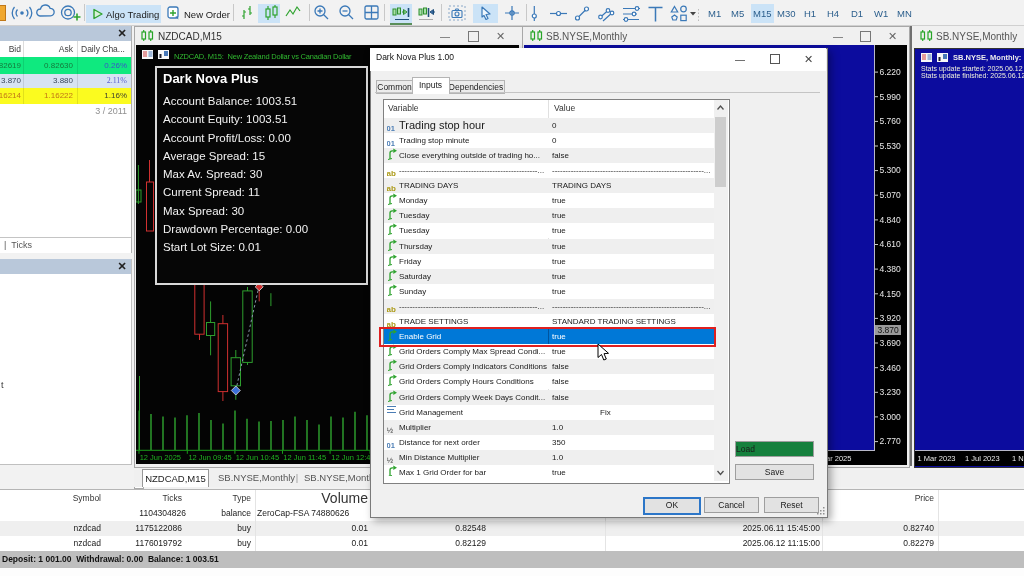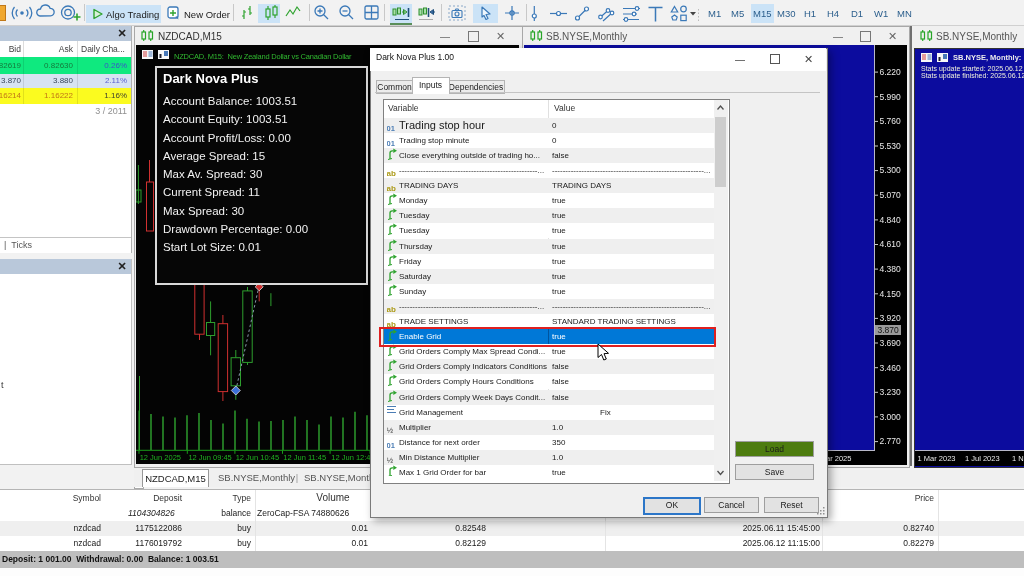--- a/index.html
+++ b/index.html
@@ -156,21 +156,21 @@
 <div class="ab" style="left:81px;top:41px;width:50px;height:16px;font-size:8.5px;color:#404040;line-height:16px;">Daily Cha...</div>
 <div class="ab" style="left:23px;top:41px;width:1px;height:63px;background:#dcdcdc;"></div>
 <div class="ab" style="left:77px;top:41px;width:1px;height:63px;background:#dcdcdc;"></div>
 <div class="ab" style="left:0;top:57px;width:131px;height:17px;background:#0fe97f;"></div>
 <div class="ab" style="left:-3px;top:57px;width:24px;height:17px;font-size:8px;color:#157a3c;line-height:17px;text-align:right;">82619</div>
 <div class="ab" style="left:30px;top:57px;width:43px;height:17px;font-size:8px;color:#157a3c;line-height:17px;text-align:right;">0.82630</div>
 <div class="ab" style="left:77px;top:57px;width:50px;height:17px;font-size:8px;color:#3a55c8;line-height:17px;text-align:right;">0.26%</div>
 <div class="ab" style="left:0;top:74px;width:131px;height:14px;background:#d7e3f2;"></div>
 <div class="ab" style="left:-3px;top:74px;width:24px;height:14px;font-size:8px;color:#39475c;line-height:14px;text-align:right;">3.870</div>
 <div class="ab" style="left:30px;top:74px;width:43px;height:14px;font-size:8px;color:#39475c;line-height:14px;text-align:right;">3.880</div>
-<div class="ab" style="left:77px;top:74px;width:50px;height:14px;font-size:8px;color:#5a5fd0;line-height:14px;text-align:right;">2.11%</div>
+<div class="ab" style="left:77px;top:74px;width:50px;height:14px;font-size:8px;color:#5a5fd0;line-height:14px;text-align:right;font-family:Liberation Serif, serif;">2.11%</div>
 <div class="ab" style="left:0;top:88px;width:131px;height:16px;background:#fbfb1f;"></div>
 <div class="ab" style="left:-3px;top:88px;width:24px;height:16px;font-size:8px;color:#c07518;line-height:16px;text-align:right;">16214</div>
 <div class="ab" style="left:30px;top:88px;width:43px;height:16px;font-size:8px;color:#c07518;line-height:16px;text-align:right;">1.16222</div>
 <div class="ab" style="left:77px;top:88px;width:50px;height:16px;font-size:8px;color:#43432e;line-height:16px;text-align:right;">1.16%</div>
 <div class="ab" style="left:23px;top:57px;width:1px;height:47px;background:rgba(0,0,0,0.10);z-index:2;"></div>
 <div class="ab" style="left:77px;top:57px;width:1px;height:47px;background:rgba(0,0,0,0.10);z-index:2;"></div>
 <div class="ab" style="left:60px;top:106px;width:67px;height:13px;font-size:9px;color:#909090;text-align:right;">3 / 2011</div>
 <div class="ab" style="left:0;top:237px;width:131px;height:1px;background:#c4c4c4;"></div>
 <div class="ab" style="left:4px;top:240px;width:60px;height:13px;font-size:9px;color:#555;">|&nbsp;&nbsp;Ticks</div>
 <div class="ab" style="left:0;top:259px;width:131px;height:204px;background:#fff;border:1px solid #c0c0c0;border-left:none;"></div>
@@ -353,25 +353,25 @@
 <div class="ab" style="left:917.6px;top:454px;font-size:7.5px;color:#e8e8e8;white-space:nowrap;">1 Mar 2023</div>
 <div class="ab" style="left:965px;top:454px;font-size:7.5px;color:#e8e8e8;white-space:nowrap;">1 Jul 2023</div>
 <div class="ab" style="left:1012px;top:454px;font-size:7.5px;color:#e8e8e8;white-space:nowrap;">1 N</div>
 <div class="ab" style="left:134px;top:470px;width:890px;height:17px;background:#f0f0f0;"></div>
 <div class="ab" style="left:142px;top:469px;width:65px;height:17px;background:#fff;border:1px solid #989898;border-bottom:none;font-size:9.5px;color:#222;text-align:center;line-height:17px;">NZDCAD,M15</div>
 <div class="ab" style="left:218px;top:470px;width:70px;height:16px;font-size:9.5px;color:#555;text-align:center;line-height:16px;">SB.NYSE,Monthly</div>
 <div class="ab" style="left:293px;top:470px;width:8px;height:16px;font-size:9.5px;color:#999;text-align:center;line-height:16px;">|</div>
 <div class="ab" style="left:304px;top:470px;width:76px;height:16px;font-size:9.5px;color:#555;line-height:16px;overflow:hidden;white-space:nowrap;">SB.NYSE,Monthly</div>
 <div class="ab" style="left:0;top:489px;width:1024px;height:62px;background:#fff;border-top:1px solid #b5b5b5;"></div>
 <div class="ab" style="left:31px;top:490px;width:70px;height:16px;font-size:8.5px;color:#333;text-align:right;line-height:16px;">Symbol</div>
-<div class="ab" style="left:112px;top:490px;width:70px;height:16px;font-size:8.5px;color:#333;text-align:right;line-height:16px;">Deposit</div>
+<div class="ab" style="left:112px;top:490px;width:70px;height:16px;font-size:8.5px;color:#333;text-align:right;line-height:16px;">Ticks</div>
 <div class="ab" style="left:181px;top:490px;width:70px;height:16px;font-size:8.5px;color:#333;text-align:right;line-height:16px;">Type</div>
-<div class="ab" style="left:298px;top:490px;width:70px;height:16px;font-size:10px;color:#333;text-align:center;line-height:16px;">Volume</div>
+<div class="ab" style="left:298px;top:490px;width:70px;height:16px;font-size:14px;color:#333;text-align:right;line-height:16px;">Volume</div>
 <div class="ab" style="left:864px;top:490px;width:70px;height:16px;font-size:8.5px;color:#333;text-align:right;line-height:16px;">Price</div>
-<div class="ab" style="left:128px;top:506px;width:70px;height:15px;font-size:8.5px;color:#1a1a1a;text-align:left;line-height:15px;white-space:nowrap;font-style:italic;">1104304826</div>
+<div class="ab" style="left:116px;top:506px;width:70px;height:15px;font-size:8.5px;color:#1a1a1a;text-align:right;line-height:15px;white-space:nowrap;">1104304826</div>
 <div class="ab" style="left:181px;top:506px;width:70px;height:15px;font-size:8.5px;color:#1a1a1a;text-align:right;line-height:15px;white-space:nowrap;">balance</div>
 <div class="ab" style="left:257px;top:506px;width:150px;height:15px;font-size:8.5px;color:#1a1a1a;text-align:left;line-height:15px;white-space:nowrap;">ZeroCap-FSA 74880626</div>
 <div class="ab" style="left:0;top:521px;width:1024px;height:15px;background:#efefef;"></div>
 <div class="ab" style="left:31px;top:521px;width:70px;height:15px;font-size:8.5px;color:#1a1a1a;text-align:right;line-height:15px;white-space:nowrap;">nzdcad</div>
 <div class="ab" style="left:112px;top:521px;width:70px;height:15px;font-size:8.5px;color:#1a1a1a;text-align:right;line-height:15px;white-space:nowrap;">1175122086</div>
 <div class="ab" style="left:181px;top:521px;width:70px;height:15px;font-size:8.5px;color:#1a1a1a;text-align:right;line-height:15px;white-space:nowrap;">buy</div>
 <div class="ab" style="left:298px;top:521px;width:70px;height:15px;font-size:8.5px;color:#1a1a1a;text-align:right;line-height:15px;white-space:nowrap;">0.01</div>
 <div class="ab" style="left:416px;top:521px;width:70px;height:15px;font-size:8.5px;color:#1a1a1a;text-align:right;line-height:15px;white-space:nowrap;">0.82548</div>
 <div class="ab" style="left:700px;top:521px;width:120px;height:15px;font-size:8.5px;color:#1a1a1a;text-align:right;line-height:15px;white-space:nowrap;">2025.06.11 15:45:00</div>
 <div class="ab" style="left:864px;top:521px;width:70px;height:15px;font-size:8.5px;color:#1a1a1a;text-align:right;line-height:15px;white-space:nowrap;">0.82740</div>
@@ -592,21 +592,21 @@
 <div class="ab" style="left:552px;top:465.0px;width:160px;height:11.0px;font-size:8px;color:#1a1a1a;line-height:15.1px;white-space:nowrap;overflow:hidden;z-index:13;">true</div>
 <div class="ab" style="left:379px;top:327.3px;width:333px;height:16.1px;border:2px solid #df2020;z-index:14;"></div>
 <div class="ab" style="left:714px;top:100px;width:13.5px;height:381px;background:#f0f0f0;z-index:13;"></div>
 <svg class="ab" style="left:714px;top:100px;z-index:14;" width="13" height="381" viewBox="0 0 13 381">
 <rect x="0" y="0" width="13" height="16" fill="#f0f0f0"></rect>
     <path d="M3.5 9.5 L6.5 6 L9.5 9.5" stroke="#505050" stroke-width="1.3" fill="none"></path>
 <rect x="1" y="17" width="11" height="70" fill="#cdcdcd"></rect>
 <rect x="0" y="364" width="13" height="16" fill="#f0f0f0"></rect>
     <path d="M3.5 371 L6.5 374.5 L9.5 371" stroke="#505050" stroke-width="1.3" fill="none"></path>
 </svg>
-<div class="ab" style="left:735px;top:440.5px;width:77px;height:14px;line-height:14px;background:#4d7c0f;border:1px solid #9e9e9e;font-size:8.5px;color:#1a1a1a;text-align:center;z-index:12;">Load</div>
+<div class="ab" style="left:735px;top:440.5px;width:77px;height:14px;line-height:14px;background:#15803d;border:1px solid #9e9e9e;font-size:8.5px;color:#1a1a1a;text-align:left;z-index:12;">Load</div>
 <div class="ab" style="left:735px;top:463.5px;width:77px;height:14px;line-height:14px;background:#e2e2e2;border:1px solid #9e9e9e;font-size:8.5px;color:#1a1a1a;text-align:center;z-index:12;">Save</div>
 <div class="ab" style="left:643px;top:497px;width:54px;height:14px;line-height:12px;background:#e2e2e2;border:1px solid #9e9e9e;font-size:8.5px;color:#1a1a1a;text-align:center;z-index:12;border:2px solid #2c76c8;">OK</div>
 <div class="ab" style="left:704px;top:497px;width:53px;height:14px;line-height:14px;background:#e2e2e2;border:1px solid #9e9e9e;font-size:8.5px;color:#1a1a1a;text-align:center;z-index:12;">Cancel</div>
 <div class="ab" style="left:764px;top:497px;width:53px;height:14px;line-height:14px;background:#e2e2e2;border:1px solid #9e9e9e;font-size:8.5px;color:#1a1a1a;text-align:center;z-index:12;">Reset</div>
 <div class="ab" style="left:548px;top:329.1px;width:1px;height:15.1px;background:rgba(0,40,90,0.45);z-index:14;"></div>
 <svg class="ab" style="left:817px;top:507px;z-index:12;" width="8" height="8" viewBox="0 0 8 8">
 <g fill="#909090">
       <rect x="6" y="0" width="1.5" height="1.5"></rect>
       <rect x="6" y="3" width="1.5" height="1.5"></rect>
       <rect x="6" y="6" width="1.5" height="1.5"></rect>

